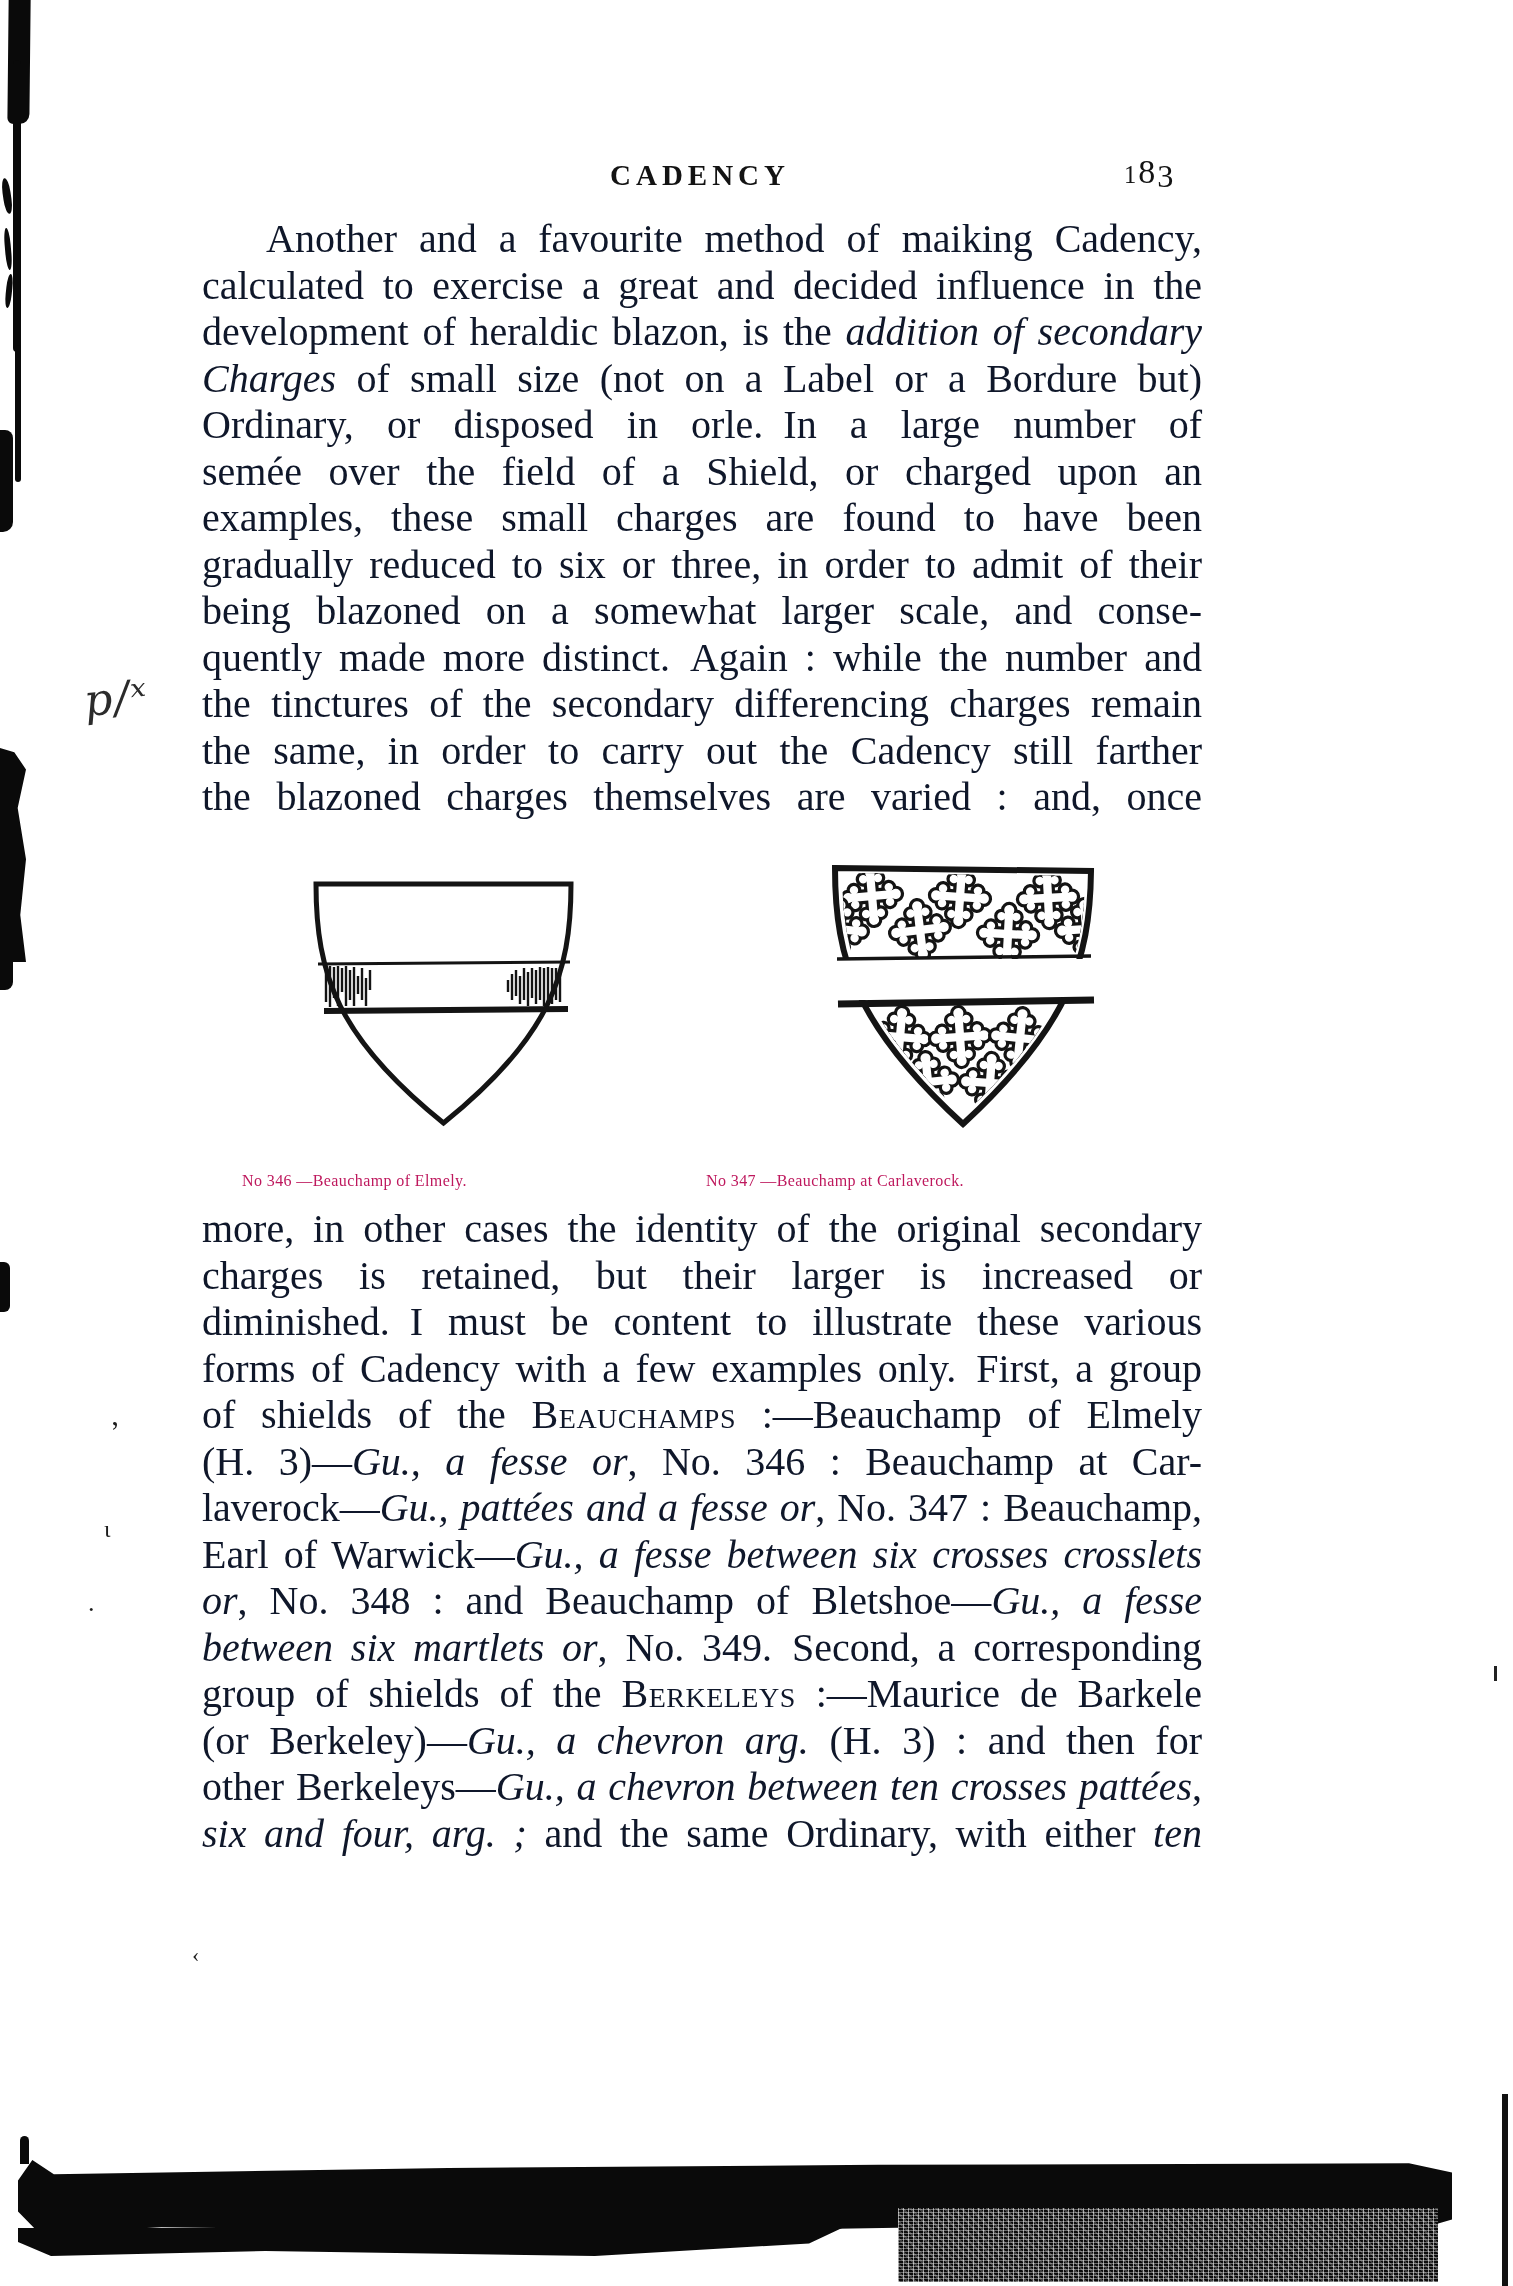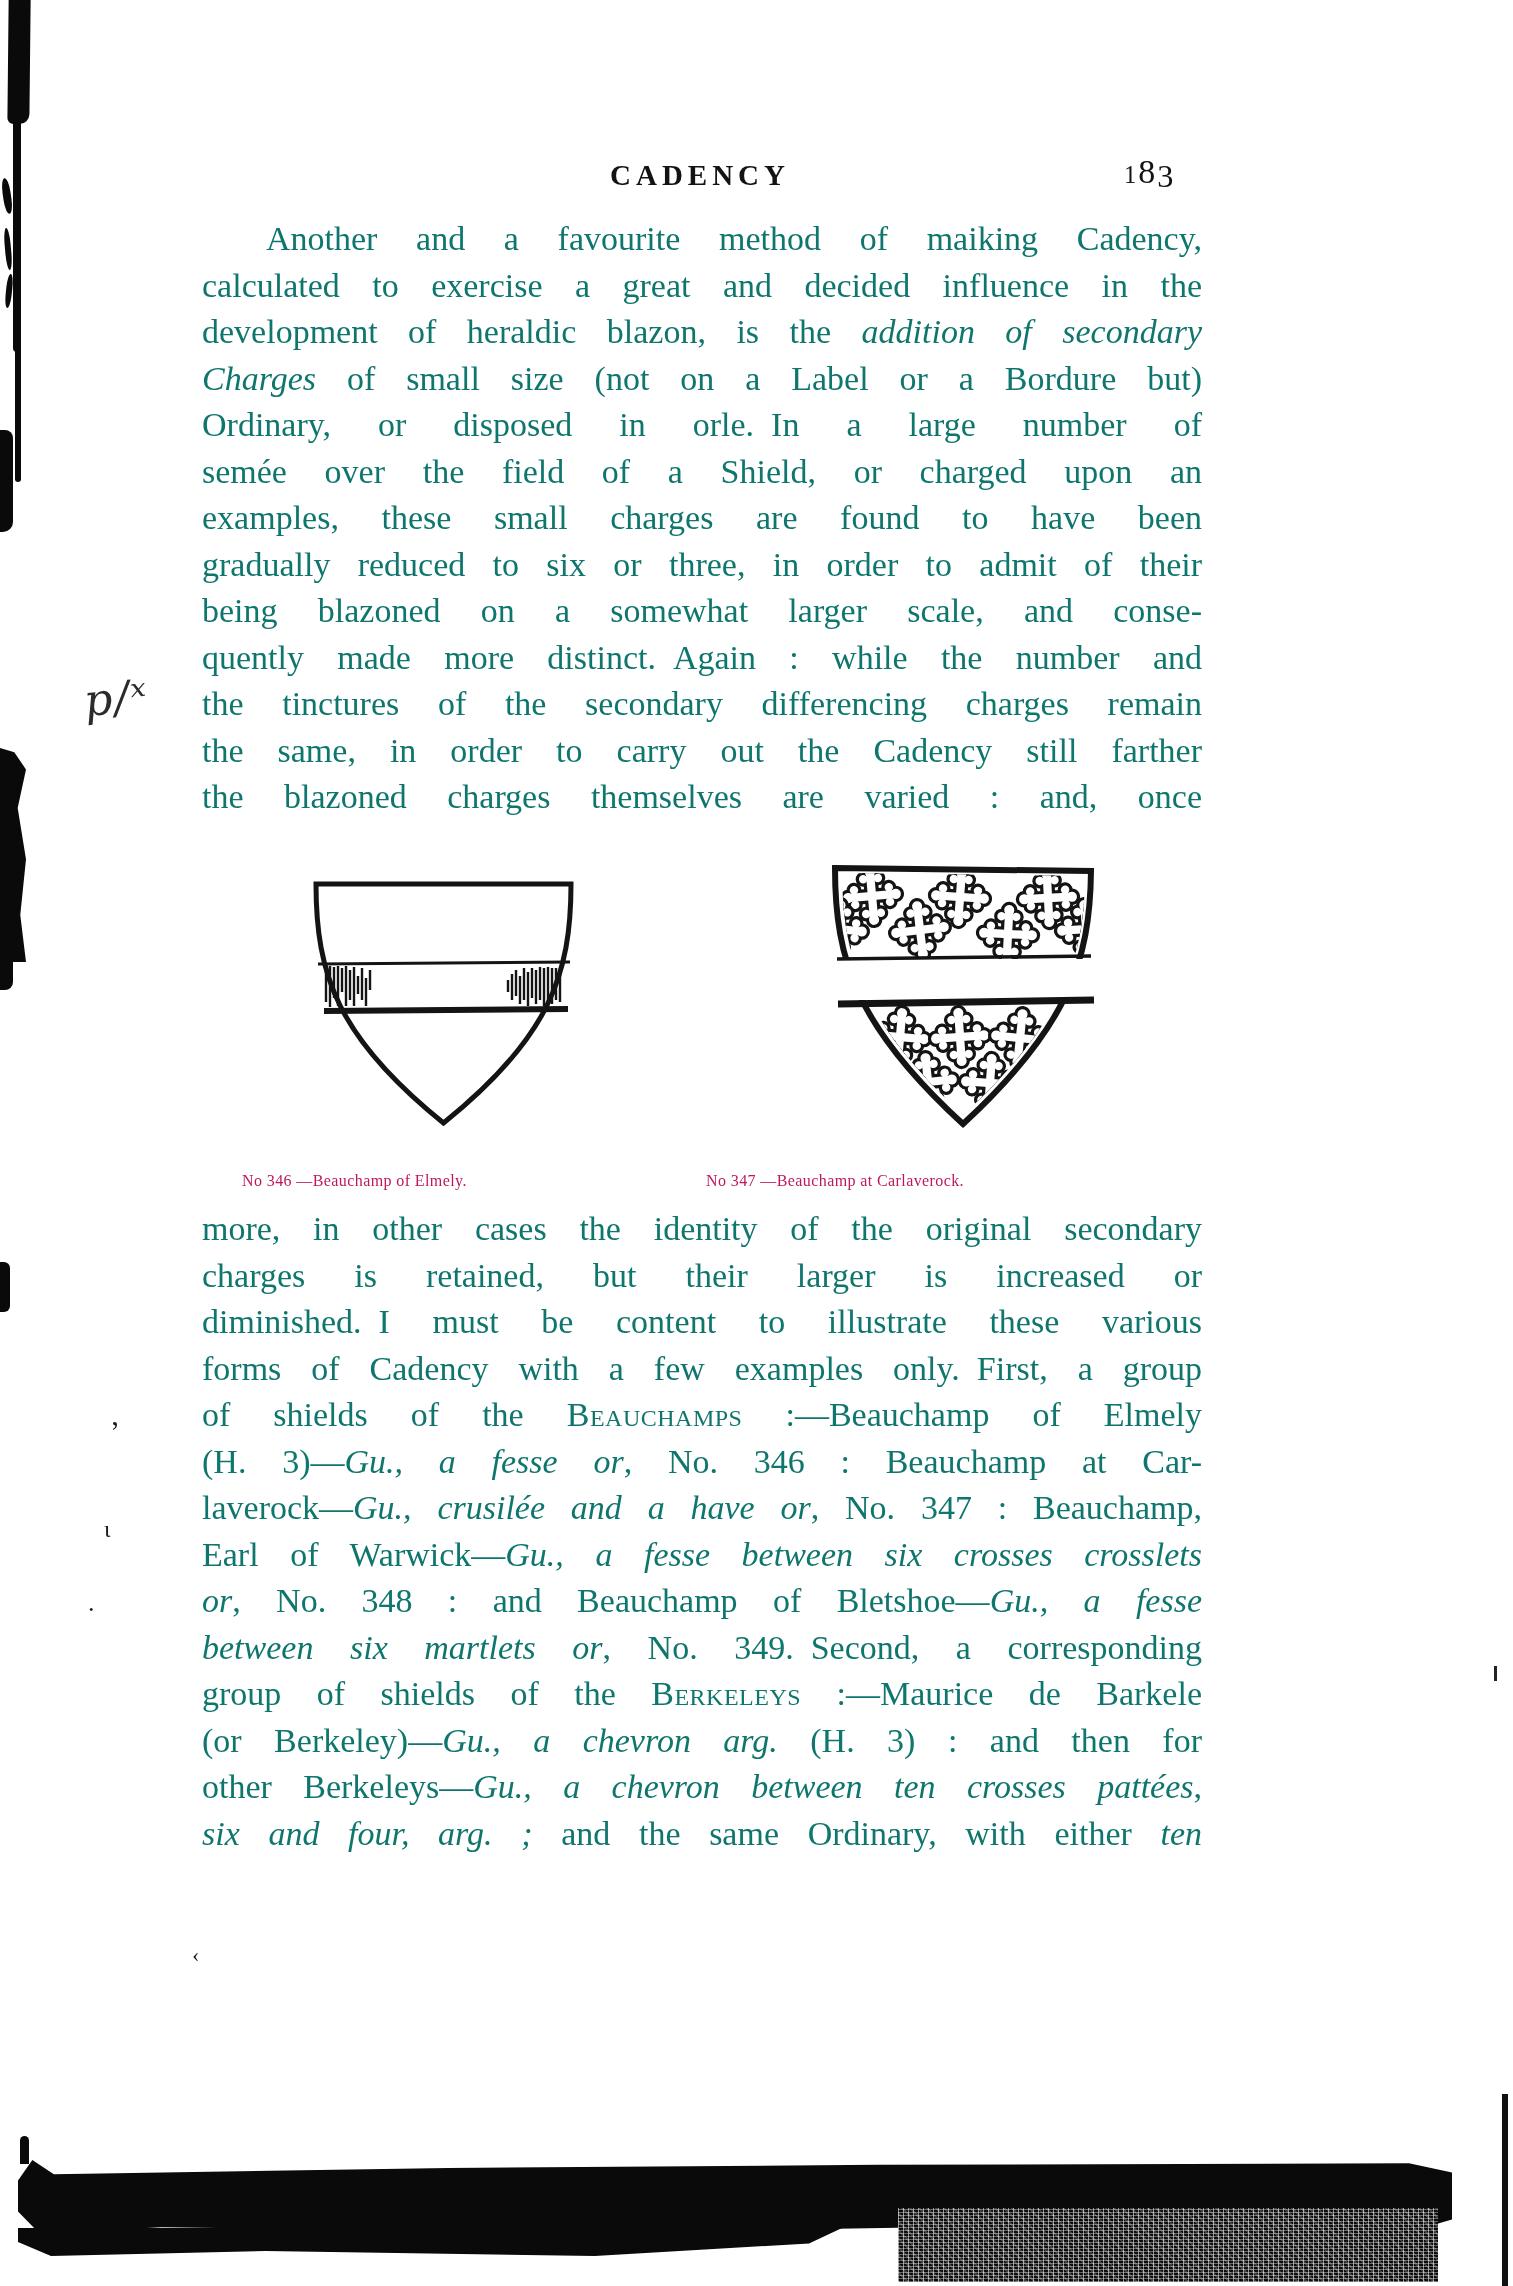--- a/index.html
+++ b/index.html
@@ -20,21 +20,21 @@
   }
   .page-number{
     position:absolute;left:1124px;top:153px;
     font-size:34px;color:#131313;letter-spacing:2px;
   }
   .page-number .d-mid{font-size:.72em;}
   .page-number .d-desc{display:inline-block;transform:translateY(.13em);font-size:.95em;}
   
   .para{
     position:absolute;left:202px;width:1000px;
-    font-size:34px;line-height:46.5px;color:#0f766e;
+    font-size:40px;line-height:46.5px;color:#0f172a;
   }
   .para-1{top:216px;}
   .para-2{top:1206px;}
   .line{text-align:justify;text-align-last:justify;}
   .line i{font-style:italic;font-family:Liberation Serif, serif;}
   .sc{font-variant:small-caps;letter-spacing:.5px;}
   
   .caption{
     position:absolute;top:1172px;font-size:16px;color:#be185d;
     letter-spacing:.4px;white-space:nowrap;
@@ -106,21 +106,21 @@
       <div class="line">the same, in order to carry out the Cadency still farther</div>
       <div class="line">the blazoned charges themselves are varied : and, once</div>
     </div>
   <div class="para para-2">
       <div class="line">more, in other cases the identity of the original secondary</div>
       <div class="line">charges is retained, but their larger is increased or</div>
       <div class="line">diminished. I must be content to illustrate these various</div>
       <div class="line">forms of Cadency with a few examples only. First, a group</div>
       <div class="line">of shields of the <span class="sc">Beauchamps</span> :—Beauchamp of Elmely</div>
       <div class="line">(H. 3)—<i>Gu., a fesse or</i>, No. 346 : Beauchamp at Car-</div>
-      <div class="line">laverock—<i>Gu., crusilée and a have or</i>, No. 347 : Beauchamp,</div>
+      <div class="line">laverock—<i>Gu., pattées and a fesse or</i>, No. 347 : Beauchamp,</div>
       <div class="line">Earl of Warwick—<i>Gu., a fesse between six crosses crosslets</i></div>
       <div class="line"><i>or</i>, No. 348 : and Beauchamp of Bletshoe—<i>Gu., a fesse</i></div>
       <div class="line"><i>between six martlets or</i>, No. 349. Second, a corresponding</div>
       <div class="line">group of shields of the <span class="sc">Berkeleys</span> :—Maurice de Barkele</div>
       <div class="line">(or Berkeley)—<i>Gu., a chevron arg.</i> (H. 3) : and then for</div>
       <div class="line">other Berkeleys—<i>Gu., a chevron between ten crosses pattées</i>,</div>
       <div class="line"><i>six and four, arg. ;</i> and the same Ordinary, with either <i>ten</i></div>
     </div>
 
   <svg class="figure-canvas" width="830" height="292" viewBox="0 0 830 292" aria-hidden="true">

